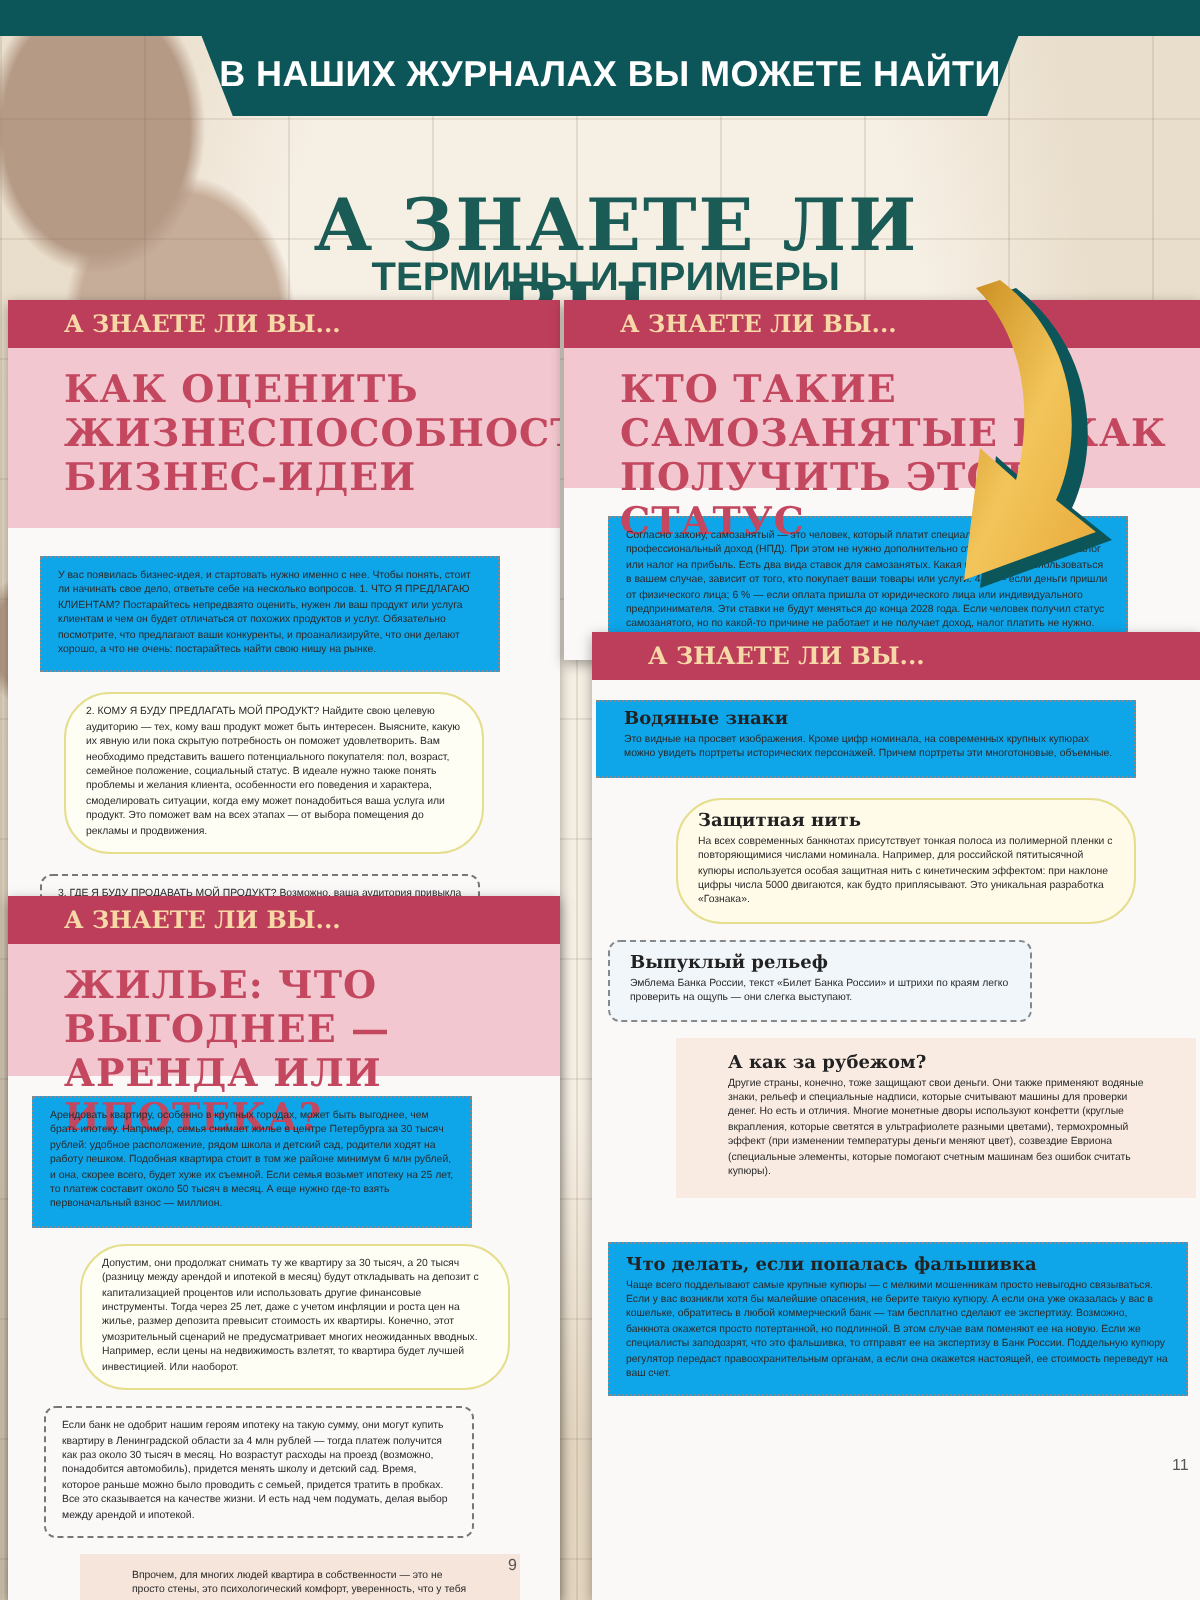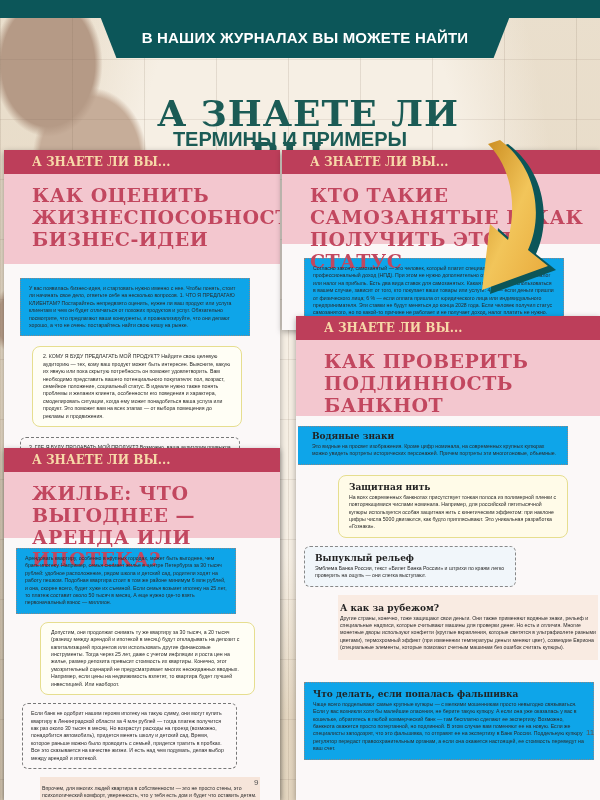--- a/index.html
+++ b/index.html
@@ -30,30 +30,30 @@
     position: absolute; left: 0; top: 0; width: 600px; height: 18px;
     background: #0c5659;
   }
   .banner {
     position: absolute; left: 100px; top: 16px; width: 410px; height: 42px;
     background: #0c5659;
     clip-path: polygon(0 0, 100% 0, 96% 100%, 4% 100%);
     display: flex; align-items: center; justify-content: center;
   }
   .banner span {
-    color: #ffffff; font-weight: bold; font-size: 15px; letter-spacing: 0.2px;
+    color: #ffffff; font-weight: bold; font-size: 18px; letter-spacing: 0.2px;
   }
   .hero-title {
     position: absolute; left: 108px; top: 92px; width: 400px;
     color: #1b5b55; font-family: "DejaVu Serif", serif; font-weight: bold;
     font-size: 36px; letter-spacing: 1px; text-align: center;
   }
   .hero-sub {
     position: absolute; left: 160px; top: 128px; width: 260px;
-    color: #1b5b55; font-weight: bold; font-size: 20px; text-align: center;
+    color: #1b5b55; font-weight: bold; font-size: 20px; text-align: right;
   }
 
   .page {
     position: absolute; background: #fbf8f8;
     box-shadow: 0 2px 6px rgba(0,0,0,0.35);
     overflow: hidden;
   }
   .page .kicker {
     background: #bd3e5a; color: #f7d9a8; font-family: "DejaVu Serif", serif;
     font-weight: bold; font-size: 12px; padding: 0 0 0 28px;
@@ -63,22 +63,22 @@
     background: #f3c7cf; padding: 10px 14px 10px 28px;
   }
   .page .title {
     color: #c2475f; font-family: "DejaVu Serif", serif; font-weight: bold;
     font-size: 19px; line-height: 22px; letter-spacing: 0.5px;
     text-transform: uppercase;
   }
   .txt { font-size: 5.2px; line-height: 7.4px; color: #2a2a2a; }
   .box-dotted { border: 1px dotted #888; padding: 6px 8px; background: #0ea5e9; }
   .box-dashed { border: 1px dashed #777; border-radius: 6px; padding: 6px 8px; background: #fbf8f8; }
-  .box-yellow { border: 1.5px solid #e6de8f; border-radius: 8px; padding: 6px 10px; background: #fffef5; }
-  .box-peach { background: #f6e5da; padding: 8px 2px; }
+  .box-yellow { border: 1.5px solid #e6de8f; border-radius: 23px; padding: 6px 10px; background: #fffef5; }
+  .box-peach { background: #f6e5da; padding: 8px 26px; }
   .box-blue { border: 1px dashed #888; border-radius: 6px; padding: 6px 10px; background: #f1f6fa; }
   .pagenum { position: absolute; font-size: 8px; color: #555; }
 
   
   #page1 { left: 4px; top: 150px; width: 276px; height: 650px; }
   #page1 .title-area { height: 90px; }
   
   #page2 { left: 282px; top: 150px; width: 318px; height: 180px; }
   #page2 .title-area { height: 70px; }
   
@@ -138,23 +138,20 @@
     <div class="box-dotted txt" style="width:220px;">Арендовать квартиру, особенно в крупных городах, может быть выгоднее, чем брать ипотеку. Например, семья снимает жилье в центре Петербурга за 30 тысяч рублей: удобное расположение, рядом школа и детский сад, родители ходят на работу пешком. Подобная квартира стоит в том же районе минимум 6 млн рублей, и она, скорее всего, будет хуже их съемной. Если семья возьмет ипотеку на 25 лет, то платеж составит около 50 тысяч в месяц. А еще нужно где-то взять первоначальный взнос — миллион.</div>
     <div class="box-yellow txt" style="width:215px; margin:8px 0 0 24px;">Допустим, они продолжат снимать ту же квартиру за 30 тысяч, а 20 тысяч (разницу между арендой и ипотекой в месяц) будут откладывать на депозит с капитализацией процентов или использовать другие финансовые инструменты. Тогда через 25 лет, даже с учетом инфляции и роста цен на жилье, размер депозита превысит стоимость их квартиры. Конечно, этот умозрительный сценарий не предусматривает многих неожиданных вводных. Например, если цены на недвижимость взлетят, то квартира будет лучшей инвестицией. Или наоборот.</div>
     <div class="box-dashed txt" style="width:215px; margin:8px 0 0 6px;">Если банк не одобрит нашим героям ипотеку на такую сумму, они могут купить квартиру в Ленинградской области за 4 млн рублей — тогда платеж получится как раз около 30 тысяч в месяц. Но возрастут расходы на проезд (возможно, понадобится автомобиль), придется менять школу и детский сад. Время, которое раньше можно было проводить с семьей, придется тратить в пробках. Все это сказывается на качестве жизни. И есть над чем подумать, делая выбор между арендой и ипотекой.</div>
     <div class="box-peach txt" style="width:220px; margin:8px 0 0 24px;">Впрочем, для многих людей квартира в собственности — это не просто стены, это психологический комфорт, уверенность, что у тебя есть дом и будет что оставить детям. Регистрация по месту жительства дает дополнительные возможности. Пробелом сюда можно добавить, что трат на квартиру на 25 лет вперед, ведь платежи по ипотеке (если она взята в рублях) не могут измениться в большую сторону. К тому же люди иногда готовы переплачивать за гарантию стабильности, даже в ущерб комфорту. Но для других приоритетнее мобильность, доступность инфраструктуры, и не важно, что квартира принадлежит не им, — важно, чтобы в ней было комфортно жить. К тому же в случае финансовых проблем с арендованной квартиры можно просто съехать, а с ипотечной все гораздо сложнее — ее можно даже потерять.</div>
   </div>
   <div class="pagenum" style="left:250px; top:330px;">9</div>
 </div>
 
 <div class="page" id="page4">
   <div class="kicker">А ЗНАЕТЕ ЛИ ВЫ...</div>
-  <div class="title-area">
-    <div class="title">КАК ПРОВЕРИТЬ ПОДЛИННОСТЬ БАНКНОТ</div>
-  </div>
   <div style="padding: 10px 8px 0 2px;">
     <div class="box-dotted" style="width:270px; padding:4px 8px 6px 14px; border-left:none;">
       <div class="h-card">Водяные знаки</div>
       <div class="txt">Это видные на просвет изображения. Кроме цифр номинала, на современных крупных купюрах можно увидеть портреты исторических персонажей. Причем портреты эти многотоновые, объемные.</div>
     </div>
     <div class="box-yellow" style="width:230px; margin:10px 0 0 40px; background:#fffbe8;">
       <div class="h-card">Защитная нить</div>
       <div class="txt">На всех современных банкнотах присутствует тонкая полоса из полимерной пленки с повторяющимися числами номинала. Например, для российской пятитысячной купюры используется особая защитная нить с кинетическим эффектом: при наклоне цифры числа 5000 двигаются, как будто приплясывают. Это уникальная разработка «Гознака».</div>
     </div>
     <div class="box-blue" style="width:212px; margin:8px 0 0 6px;">

